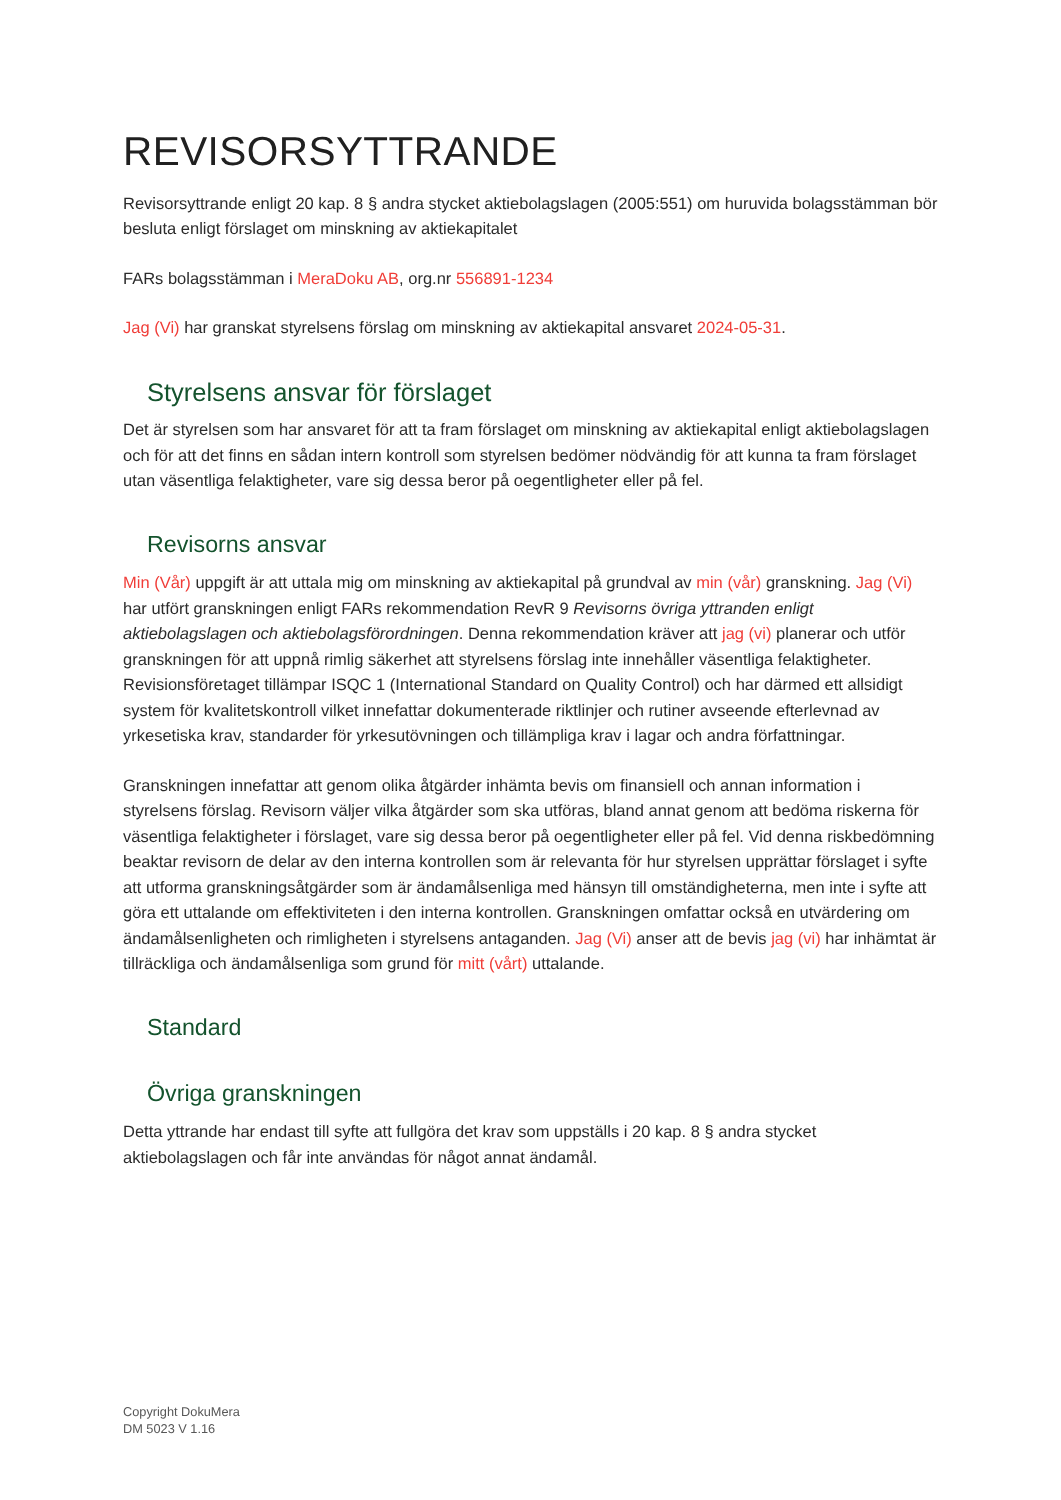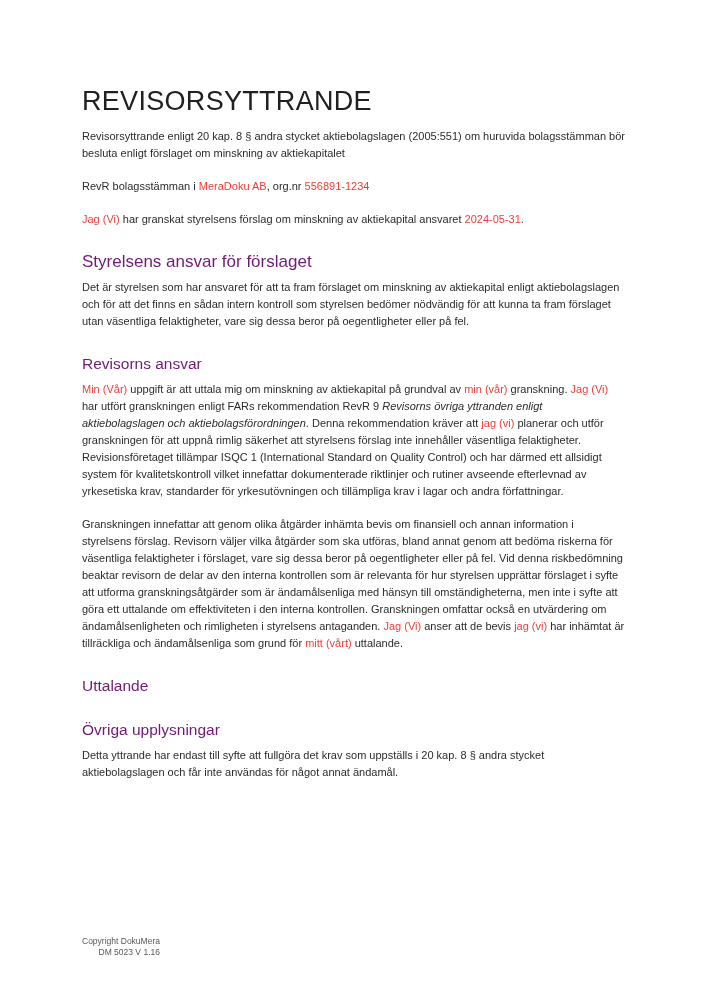--- a/index.html
+++ b/index.html
@@ -29,76 +29,75 @@
   }
   p.body {
     font-size: 11px;
     line-height: 17px;
     margin: 0 0 16px 0;
   }
   h2.section-heading {
     font-size: 15.5px;
     font-weight: 400;
     line-height: 20px;
-    margin: 24px 0 7px 0;
-    color: #701a75;
+    margin: 24px 0 7px 16px;
+    color: #14532d;
   }
   h2.section-heading.major { font-size: 17px; }
   .run.red { color: var(--red, #f03d38); }
   .run.italic { font-style: italic; }
   .page-number {
     position: absolute;
     top: 918px;
     left: 0;
     right: 0;
     text-align: right;
     font-size: 12px;
     color: #333333;
   }
   .footer {
     position: absolute;
     left: 82px;
     top: 936px;
     font-size: 8.5px;
     line-height: 10.5px;
     color: var(--footer_text, #575757);
-    text-align: right;
   }
 </style>
 </head>
 <body>
 
 <div class="page">
   <div class="content">
 
     <h1 class="doc-title">REVISORSYTTRANDE</h1>
 
     <p class="body">Revisorsyttrande enligt 20 kap. 8 § andra stycket aktiebolagslagen (2005:551) om huruvida bolagsstämman bör besluta enligt förslaget om minskning av aktiekapitalet</p>
 
-    <p class="body"><span class="run normal">RevR bolagsstämman i </span><span class="run red">MeraDoku AB</span><span class="run normal">, org.nr </span><span class="run red">556891-1234</span></p>
+    <p class="body"><span class="run normal">FARs bolagsstämman i </span><span class="run red">MeraDoku AB</span><span class="run normal">, org.nr </span><span class="run red">556891-1234</span></p>
 
     <p class="body"><span class="run red">Jag (Vi)</span><span class="run normal"> har granskat styrelsens förslag om minskning av aktiekapital ansvaret </span><span class="run red">2024-05-31</span><span class="run normal">.</span></p>
 
     <section>
       <h2 class="section-heading major">Styrelsens ansvar för förslaget</h2>
       <p class="body"><span class="run normal">Det är styrelsen som har ansvaret för att ta fram förslaget om minskning av aktiekapital enligt aktiebolagslagen och för att det finns en sådan intern kontroll som styrelsen bedömer nödvändig för att kunna ta fram förslaget utan väsentliga felaktigheter, vare sig dessa beror på oegentligheter eller på fel.</span></p>
     </section>
 
     <section>
       <h2 class="section-heading">Revisorns ansvar</h2>
       <p class="body"><span class="run red">Min (Vår)</span><span class="run normal"> uppgift är att uttala mig om minskning av aktiekapital på grundval av </span><span class="run red">min (vår)</span><span class="run normal"> granskning. </span><span class="run red">Jag (Vi)</span><span class="run normal"> har utfört granskningen enligt FARs rekommendation RevR 9 </span><span class="run italic">Revisorns övriga yttranden enligt aktiebolagslagen och aktiebolagsförordningen</span><span class="run normal">. Denna rekommendation kräver att </span><span class="run red">jag (vi)</span><span class="run normal"> planerar och utför granskningen för att uppnå rimlig säkerhet att styrelsens förslag inte innehåller väsentliga felaktigheter. Revisionsföretaget tillämpar ISQC 1 (International Standard on Quality Control) och har därmed ett allsidigt system för kvalitetskontroll vilket innefattar dokumenterade riktlinjer och rutiner avseende efterlevnad av yrkesetiska krav, standarder för yrkesutövningen och tillämpliga krav i lagar och andra författningar.</span></p>
       <p class="body"><span class="run normal">Granskningen innefattar att genom olika åtgärder inhämta bevis om finansiell och annan information i styrelsens förslag. Revisorn väljer vilka åtgärder som ska utföras, bland annat genom att bedöma riskerna för väsentliga felaktigheter i förslaget, vare sig dessa beror på oegentligheter eller på fel. Vid denna riskbedömning beaktar revisorn de delar av den interna kontrollen som är relevanta för hur styrelsen upprättar förslaget i syfte att utforma granskningsåtgärder som är ändamålsenliga med hänsyn till omständigheterna, men inte i syfte att göra ett uttalande om effektiviteten i den interna kontrollen. Granskningen omfattar också en utvärdering om ändamålsenligheten och rimligheten i styrelsens antaganden. </span><span class="run red">Jag (Vi)</span><span class="run normal"> anser att de bevis </span><span class="run red">jag (vi)</span><span class="run normal"> har inhämtat är tillräckliga och ändamålsenliga som grund för </span><span class="run red">mitt (vårt)</span><span class="run normal"> uttalande.</span></p>
     </section>
 
     <section>
-      <h2 class="section-heading">Uttalande</h2>
+      <h2 class="section-heading">Standard</h2>
     </section>
 
     <section>
-      <h2 class="section-heading">Övriga upplysningar</h2>
+      <h2 class="section-heading">Övriga granskningen</h2>
       <p class="body"><span class="run normal">Detta yttrande har endast till syfte att fullgöra det krav som uppställs i 20 kap. 8 § andra stycket aktiebolagslagen och får inte användas för något annat ändamål.</span></p>
     </section>
 
   </div>
 
   <div class="page-number">1(2)</div>
 
   <div class="footer">
     <div>Copyright DokuMera</div>
     <div>DM 5023 V 1.16</div>

